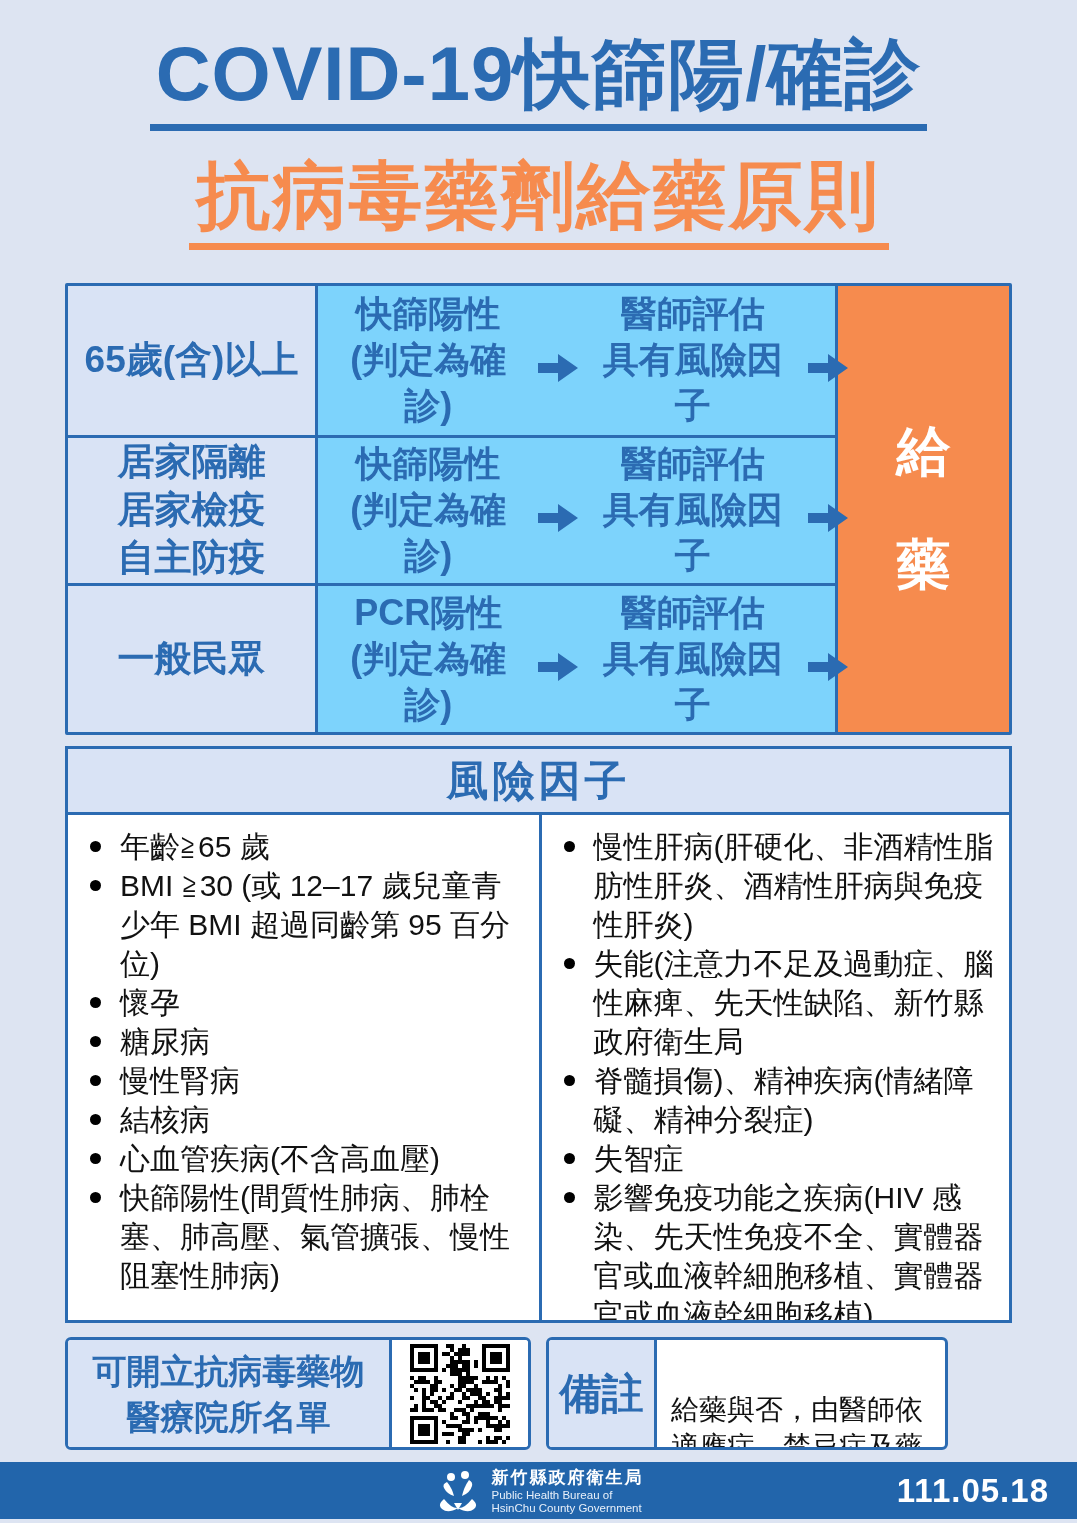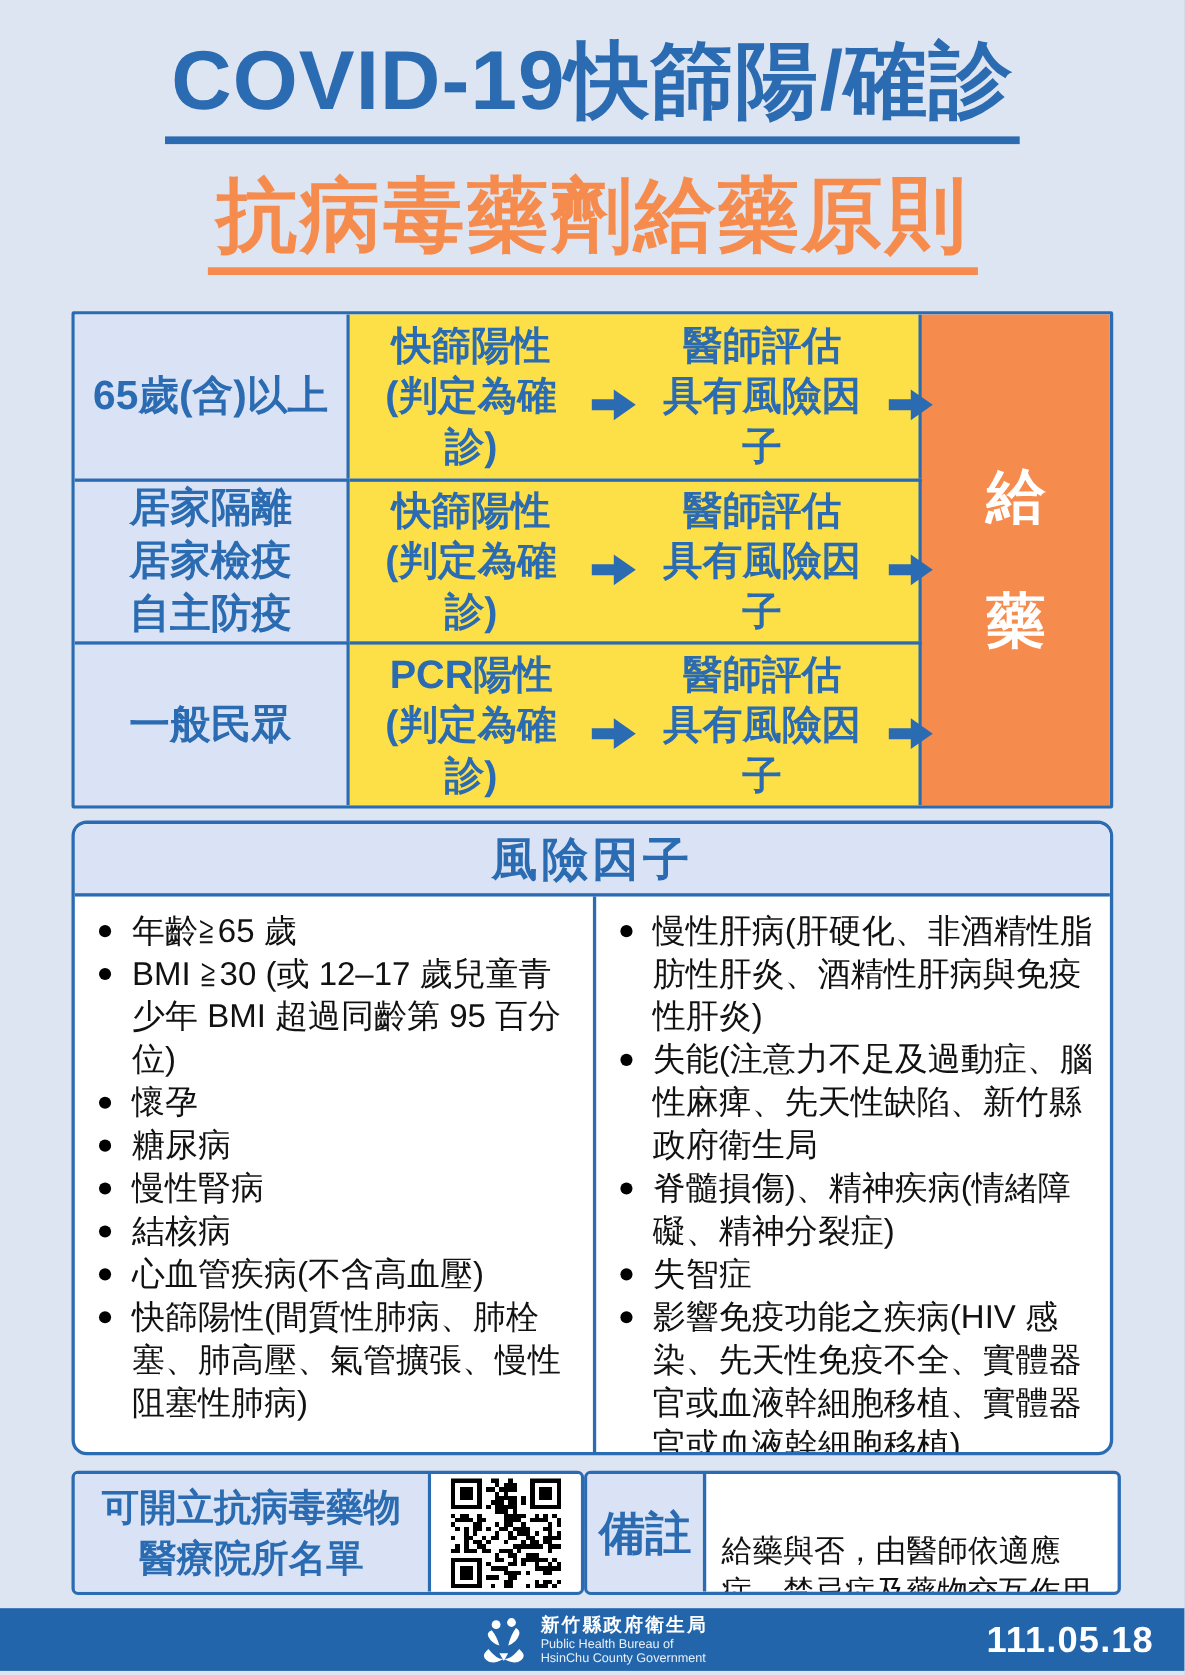--- a/index.html
+++ b/index.html
@@ -32,56 +32,56 @@
     display:grid; grid-template-columns:250px 1fr 171px; grid-template-rows:1fr 1fr 1fr;
     border:3px solid var(--blue); background:#fff; border-radius:2px;
   }
   .cell{display:flex; align-items:center; justify-content:center;}
   .group{
     background:var(--cell_bg); border-right:3px solid var(--blue);
     color:var(--blue); font-weight:bold; font-size:37px; line-height:48px;
     text-align:center; flex-direction:column;
   }
   .mid{
-    background:#fde047; border-right:3px solid var(--blue);
+    background:#7dd3fc; border-right:3px solid var(--blue);
     color:var(--blue); font-weight:bold; font-size:36px; line-height:46px;
     text-align:center; gap:8px; padding:0 10px; position:relative; overflow:visible;
   }
   .rowline{border-top:3px solid var(--blue);}
   .step{display:flex; flex-direction:column;}
   .arrow{flex:0 0 auto; transform:translateY(8px);}
   .arrow.edge{margin-right:-24px; position:relative; z-index:2;}
   .give{
     grid-column:3; grid-row:1/4; background:var(--orange);
     display:flex; flex-direction:column; align-items:center; justify-content:center;
     gap:40px; color:#fff; font-weight:bold; font-size:54px;
   }
   
   .risk{
     position:absolute; left:65px; top:746px; width:947px; height:577px;
-    border:3px solid var(--blue); border-radius:14px; background:#fff; overflow:hidden;
+    border:3px solid var(--blue); border-radius:0; background:#fff; overflow:hidden;
   }
   .risk-header{
     height:66px; background:var(--cell_bg); border-bottom:3px solid var(--blue);
     display:flex; align-items:center; justify-content:center;
     color:var(--blue); font-weight:bold; font-size:42px; letter-spacing:4px;
   }
   .risk-body{display:grid; grid-template-columns:1fr 1fr; height:508px;}
   .risk-col{list-style:none; padding:12px 10px 0 12px;}
   .risk-col.right{border-left:3px solid var(--blue);}
   .risk-col li{
     position:relative; padding-left:40px; color:var(--ink);
     font-size:30px; line-height:39px;
   }
   .risk-col li::before{
     content:""; position:absolute; left:10px; top:14px;
     width:11px; height:11px; border-radius:50%; background:#000;
   }
   
-  .bottom-row{position:absolute; left:65px; top:1337px; width:954px; height:113px; display:flex; }
+  .bottom-row{position:absolute; left:65px; top:1337px; width:883px; height:113px; display:flex; gap:15px;}
   .qr-box{
     flex:0 0 466px; border:3px solid var(--blue); border-radius:6px; background:#fff;
     display:flex; overflow:hidden;
   }
   .qr-label{
     flex:1; background:var(--cell_bg); border-right:3px solid var(--blue);
     display:flex; flex-direction:column; align-items:center; justify-content:center;
     color:var(--blue); font-weight:bold; font-size:34px; line-height:46px; text-align:center;
   }
   .qr-wrap{flex:0 0 136px; background:#fff; display:flex; align-items:center; justify-content:center;}

